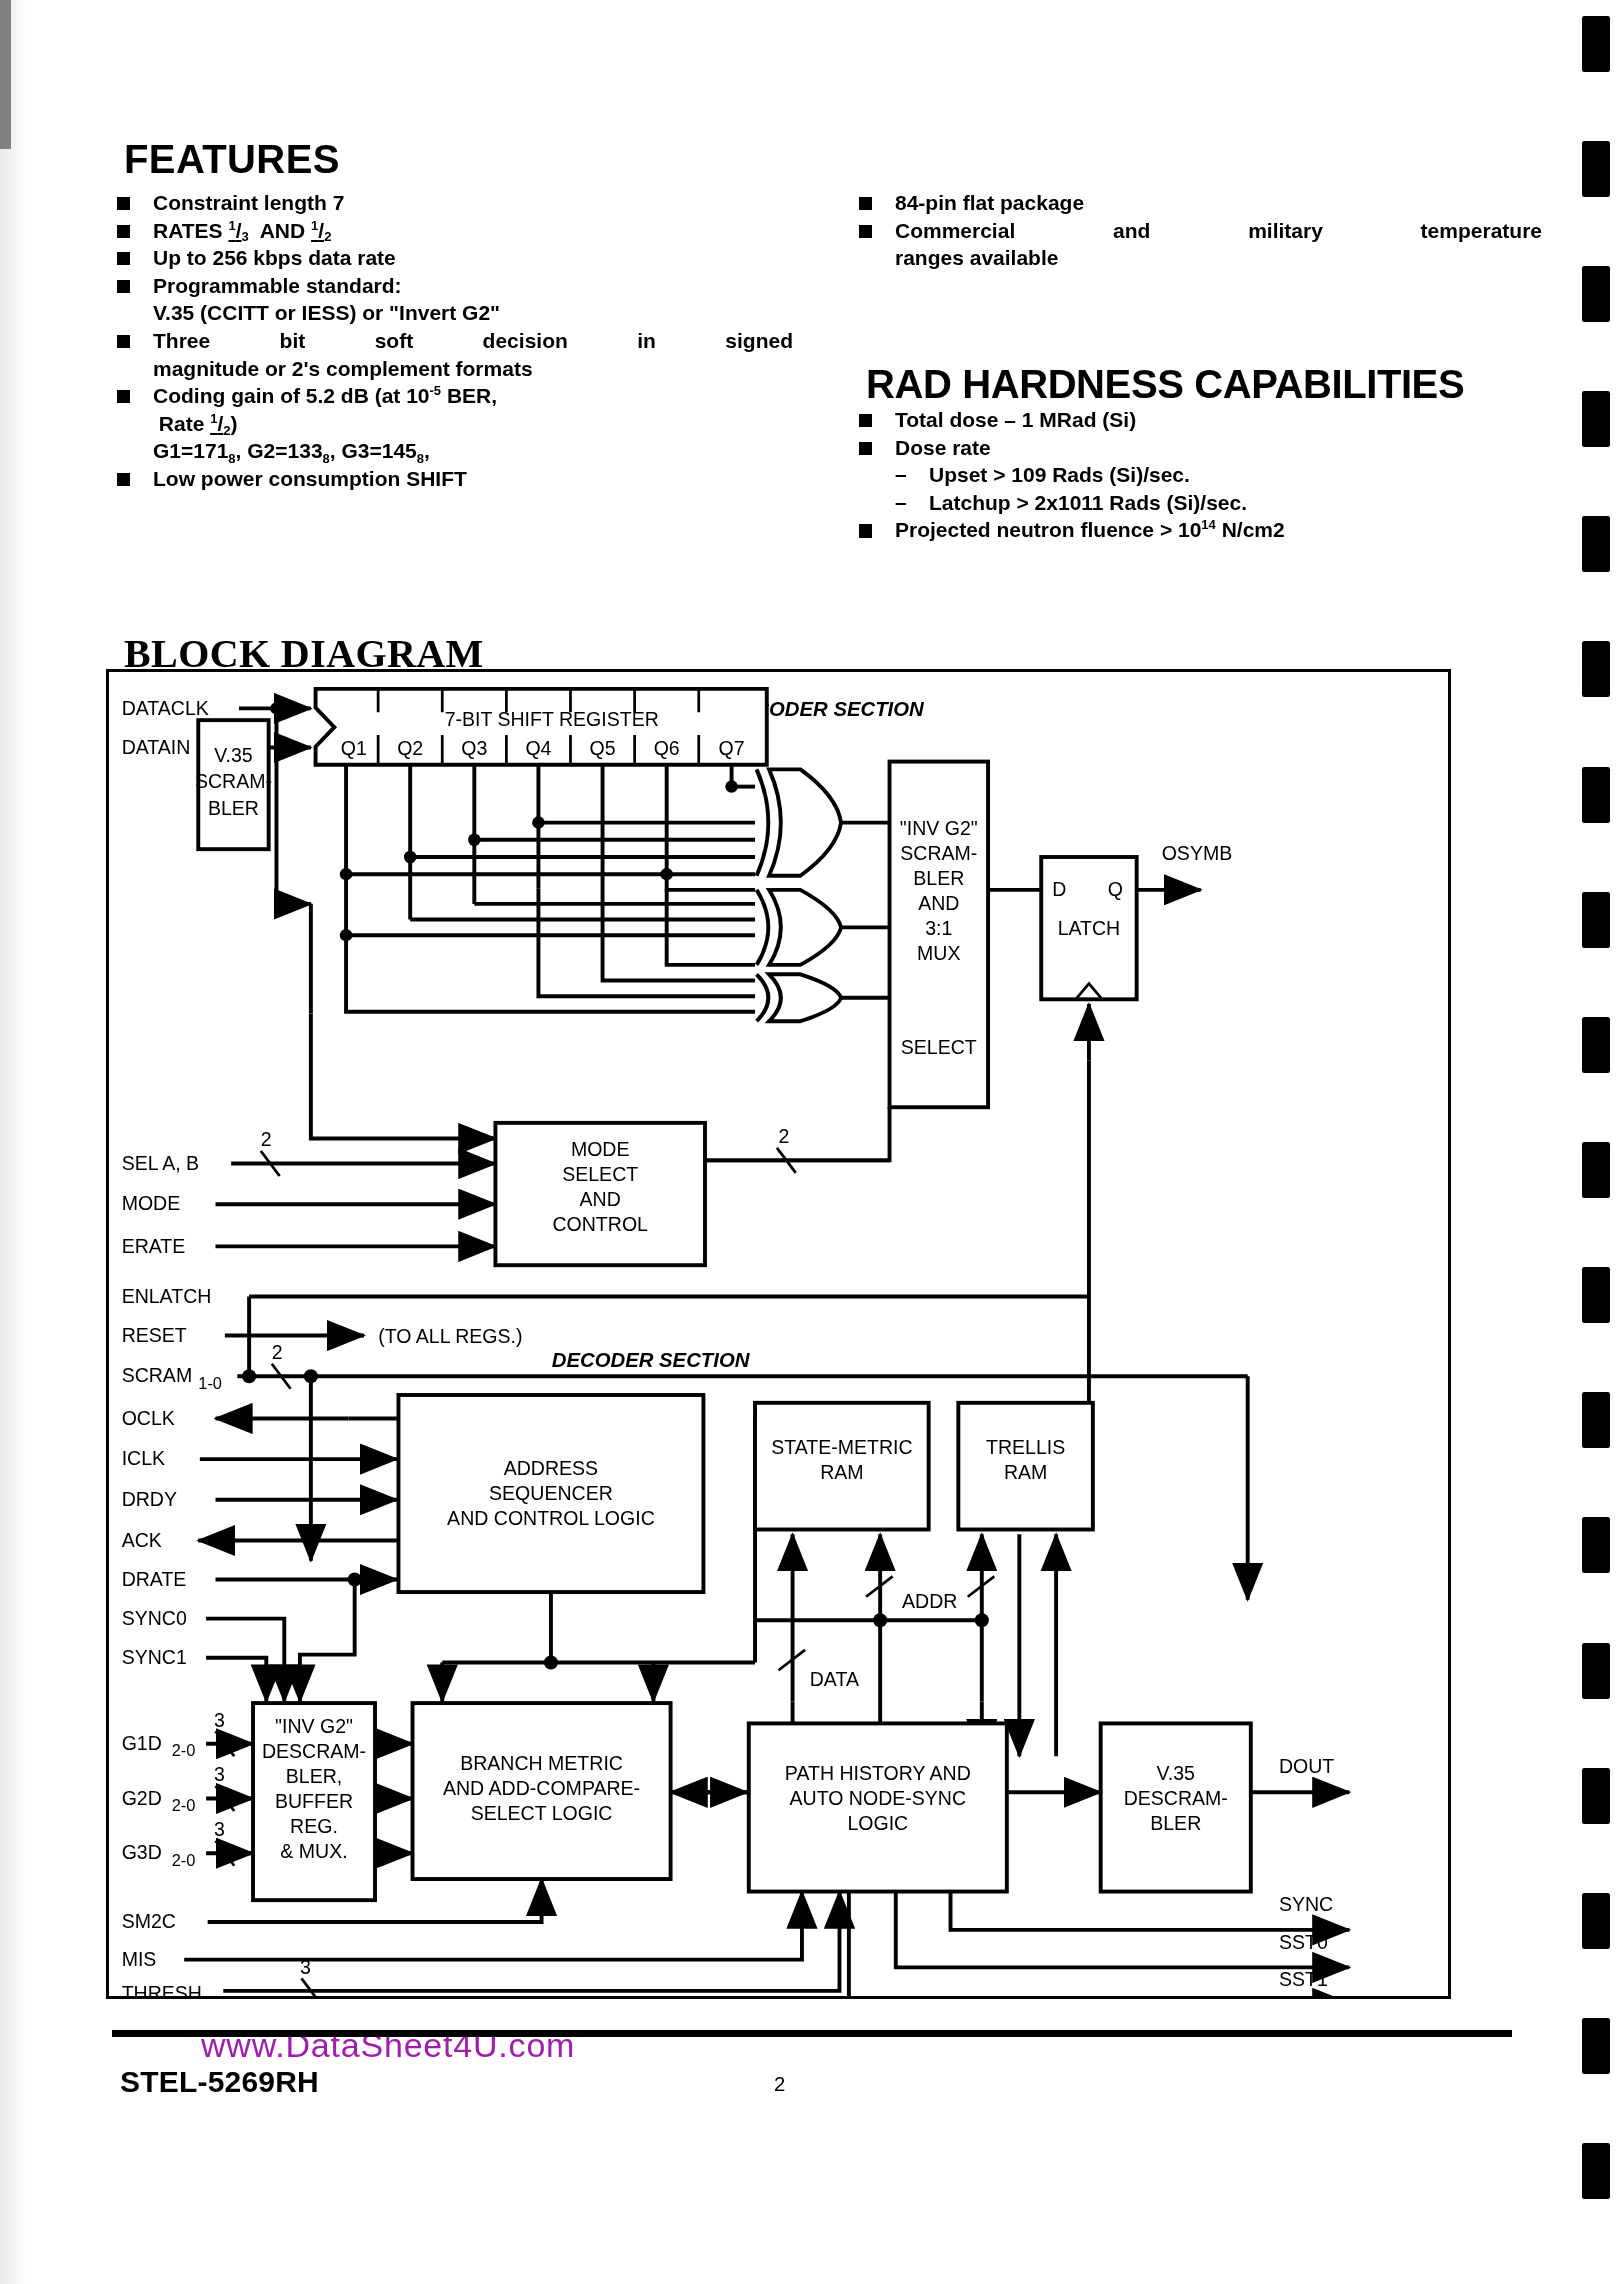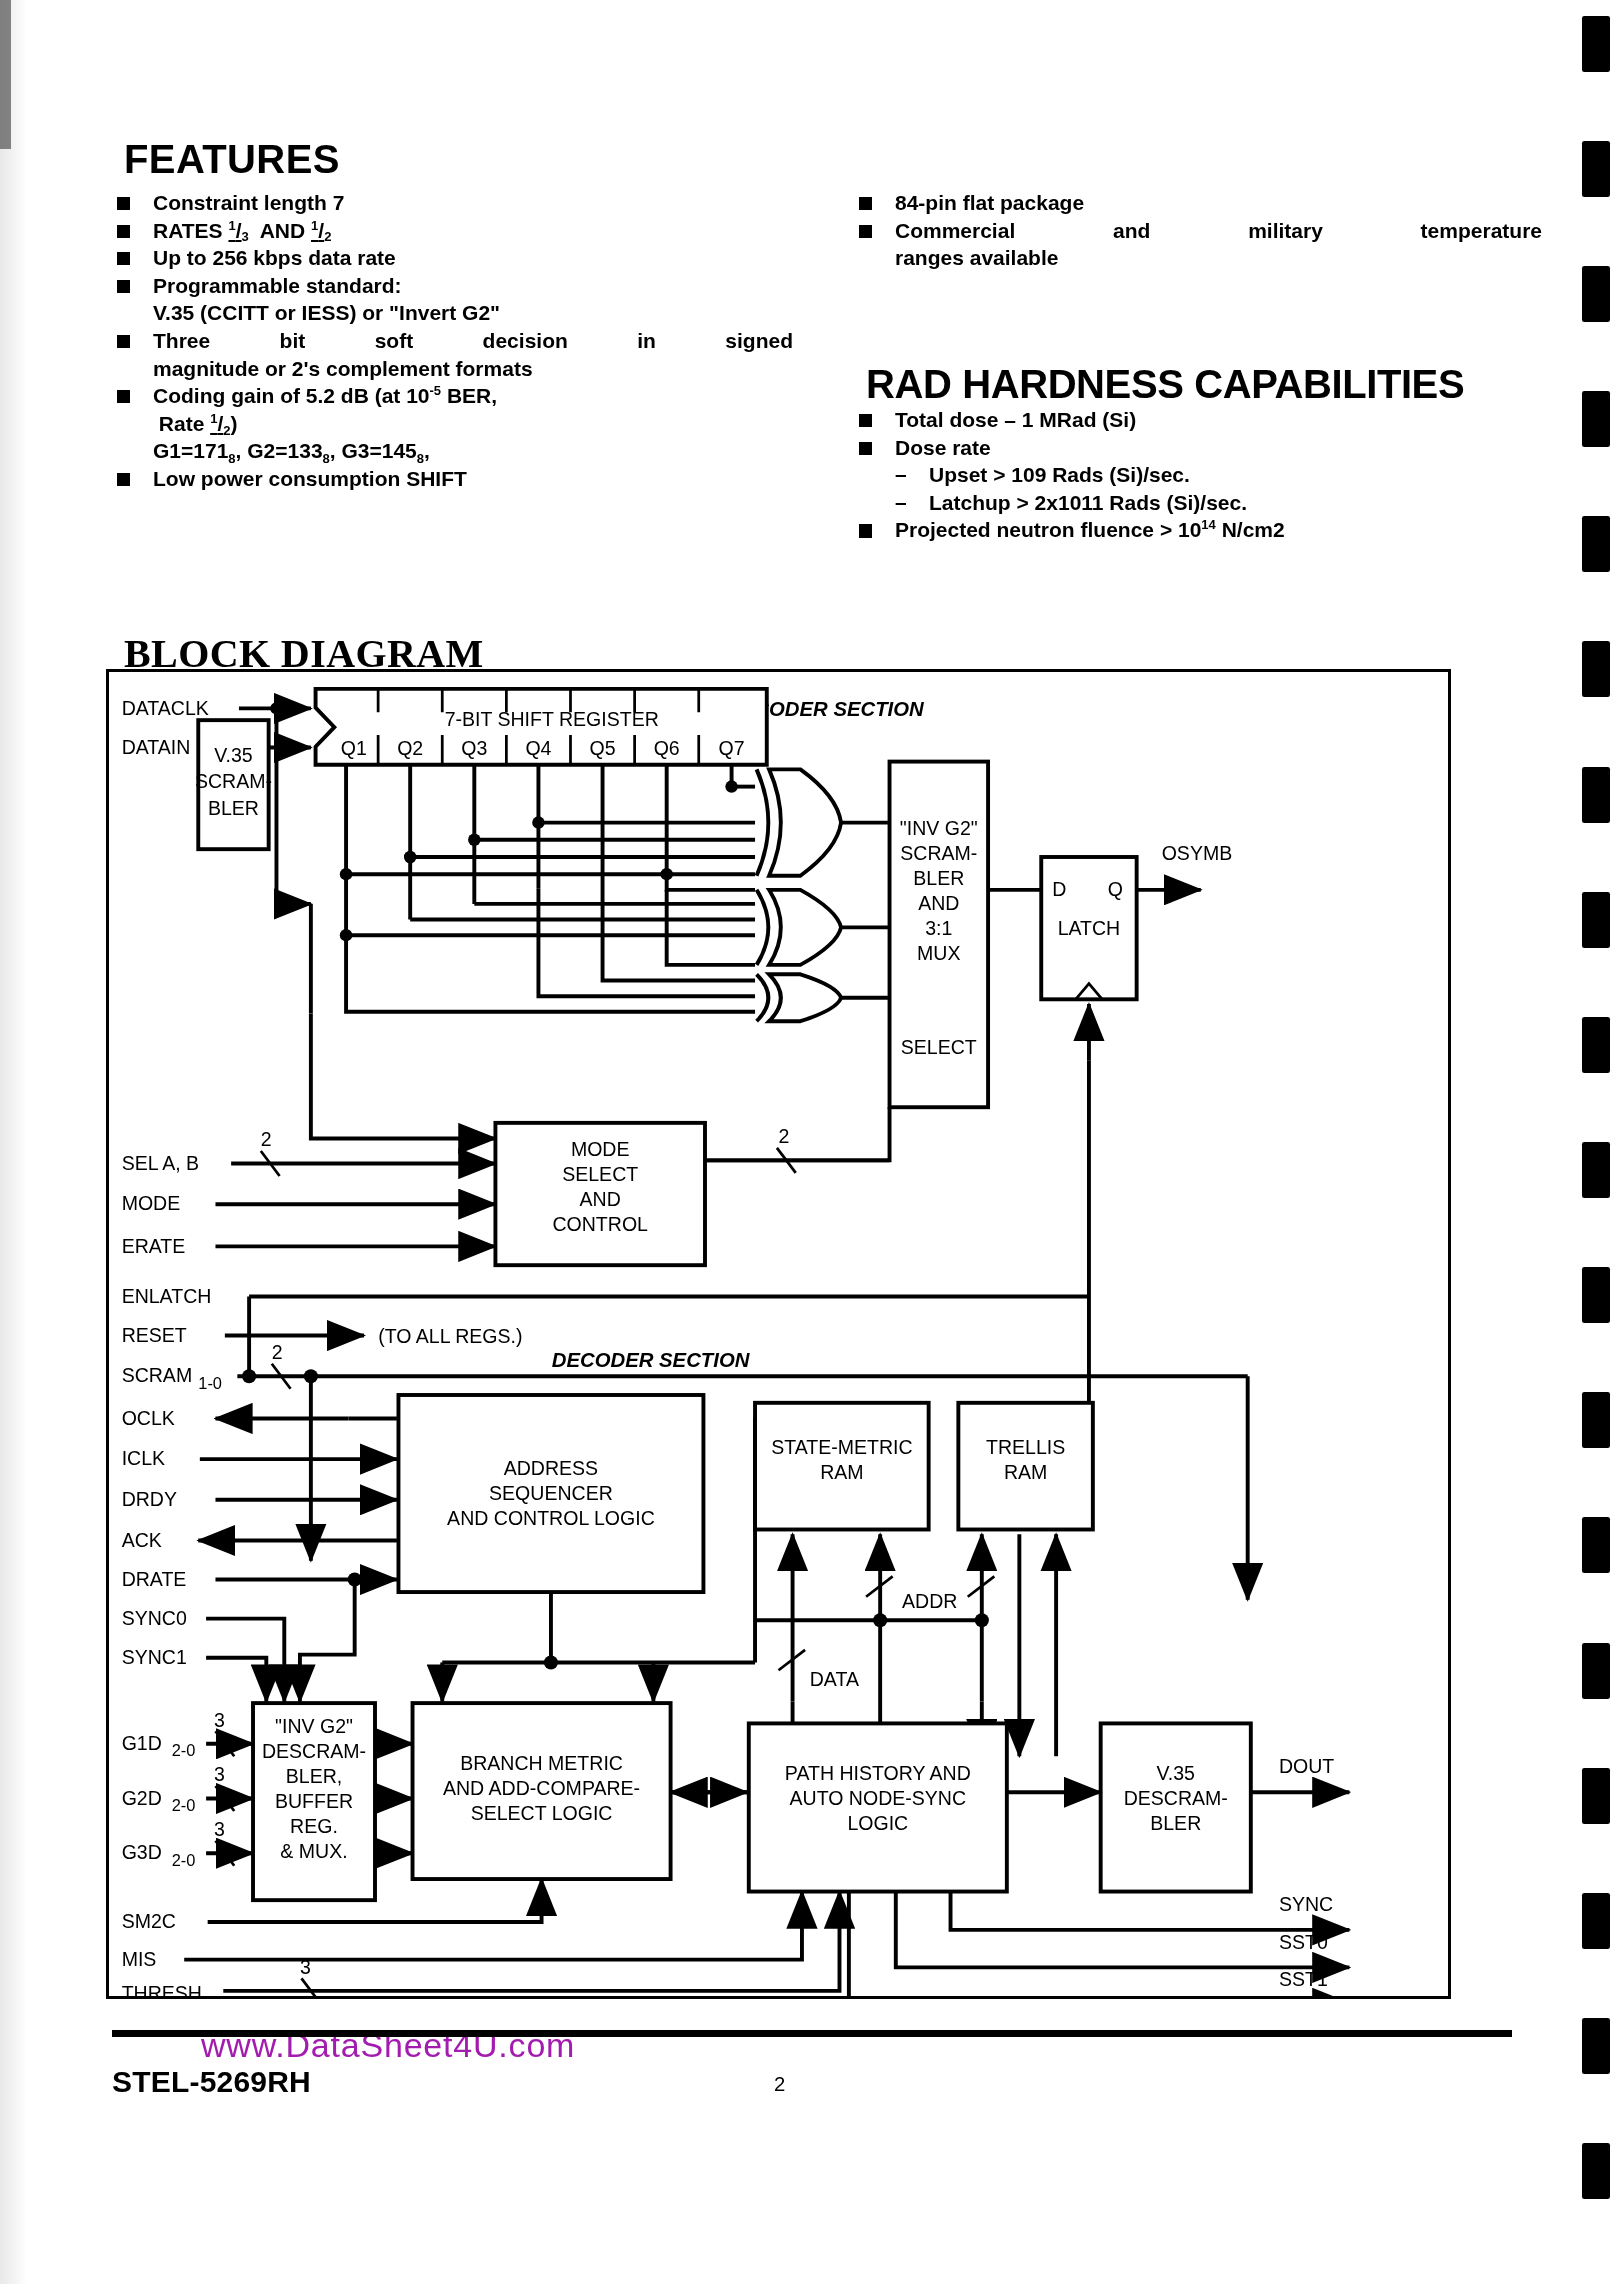--- a/index.html
+++ b/index.html
@@ -35,21 +35,21 @@
   .sub .dash{position:absolute;left:41px;top:-0.8px;}
   .just{text-align:justify;text-align-last:justify;}
   sup{font-size:.62em;vertical-align:super;line-height:0;}
   sub{font-size:.62em;vertical-align:baseline;position:relative;top:.33em;line-height:0;}
   .frac{display:inline-block;white-space:nowrap;text-decoration:underline;}
   .frac .n{font-size:.62em;vertical-align:super;line-height:0;}
   .frac .d{font-size:.62em;vertical-align:baseline;position:relative;top:.3em;line-height:0;}
 
   
   #footer-rule{position:absolute;left:112px;top:2030px;width:1400px;height:7px;background:#000;}
-  #footer-part{position:absolute;left:112px;top:2065px;font-size:30px;font-weight:bold;letter-spacing:0.2px;}
+  #footer-part{position:absolute;left:120px;top:2065px;font-size:30px;font-weight:bold;letter-spacing:0.2px;}
   #footer-page{position:absolute;left:774px;top:2073px;font-size:20.3px;}
   #watermark{position:absolute;left:153px;top:2026px;font-size:34px;color:#a21caf;
              font-family:"Liberation Sans", sans-serif;letter-spacing:0.8px;margin-left:48px;}
 
   
   #diagram{position:absolute;left:106px;top:669px;width:1345px;height:1330px;}
   #diagram-frame{position:absolute;left:0;top:0;width:100%;height:100%;
                  border:3.1px solid #000;box-sizing:border-box;}
   #diagram svg{position:absolute;left:0;top:0;}
   .blk{fill:#fff;stroke:#000;stroke-width:5;}

